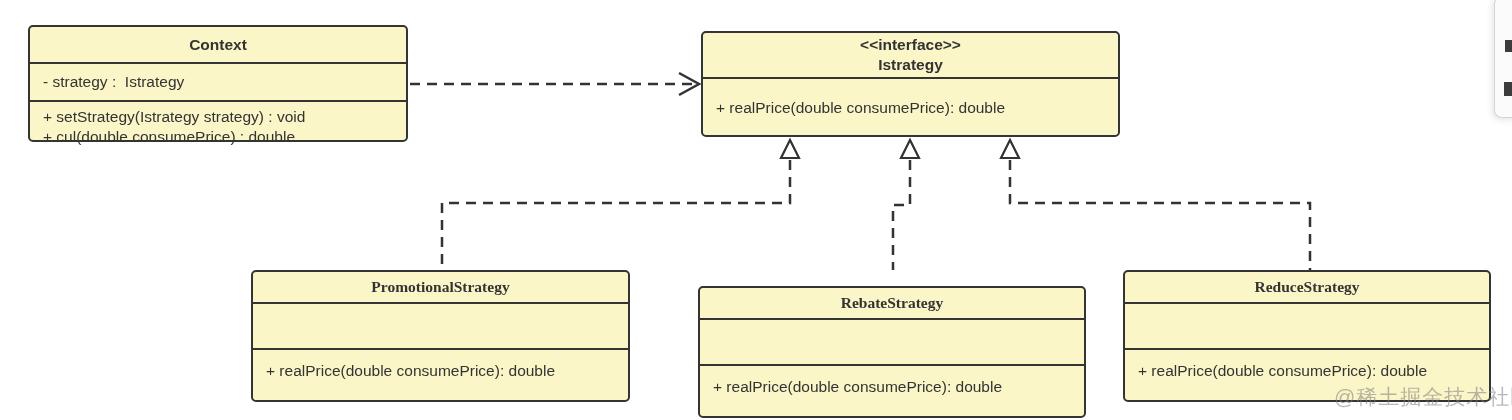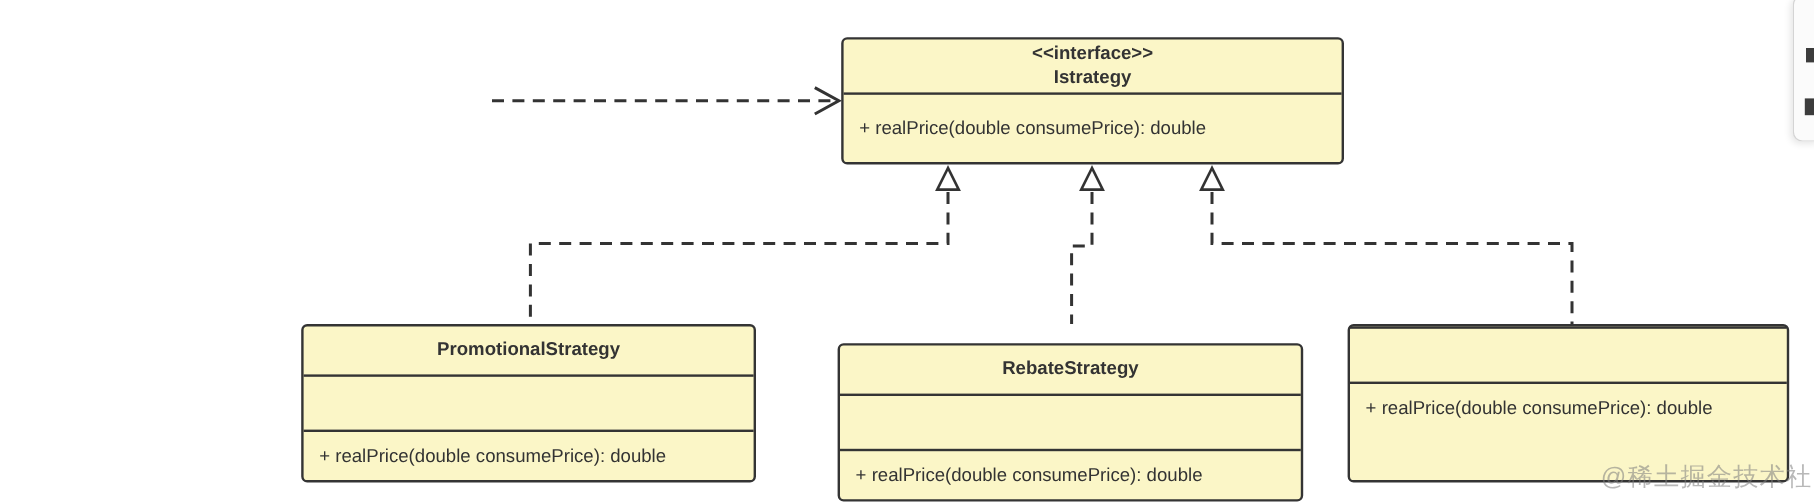--- a/index.html
+++ b/index.html
@@ -38,21 +38,21 @@
   .pre{white-space:pre;}
   .methods-list{padding-top:5px;line-height:20px;}
   
   .ctx-title{height:35px;}
   .ctx-attrs{height:38px;}
   .ctx-methods{height:42px;}
   
   .if-title{height:44px;}
   .if-methods{height:60px;}
   
-  .cs-title{height:40px;}
+  .cs-title{height:30px;font-family:Liberation Serif, serif;}
   .cs-empty{height:46px;}
   .cs-methods{height:43px;}
   .watermark{
     position:absolute;
     left:1334px;top:383px;
     font-size:21px;
     letter-spacing:1px;
     color:rgba(125,125,125,0.55);
     z-index:5;
     white-space:nowrap;
@@ -98,20 +98,30 @@
       <path d="M910 140 L901 158 L919 158 Z" fill="#ffffff" stroke="#333333" stroke-width="2.2"></path>
       <path d="M910 160 V205 H893 V270" fill="none" stroke="#333333" stroke-width="2.5" stroke-dasharray="10 7"></path>
     </g>
 
     <g>
       <path d="M1010 140 L1001 158 L1019 158 Z" fill="#ffffff" stroke="#333333" stroke-width="2.2"></path>
       <path d="M1010 160 V203 H1310 V270" fill="none" stroke="#333333" stroke-width="2.5" stroke-dasharray="10 7"></path>
     </g>
   </svg>
 
+  <div class="uml-box" style="left:28px;top:25px;width:380px;height:117px;">
+    <div class="uml-title ctx-title">Context</div>
+    <div class="uml-section ctx-attrs row-center">
+      <span class="pre">- strategy :  Istrategy</span>
+    </div>
+    <div class="uml-section ctx-methods methods-list">
+      <div class="pre">+ setStrategy(Istrategy strategy) : void</div>
+      <div class="pre">+ cul(double consumePrice) : double</div>
+    </div>
+  </div>
 
   <div class="uml-box" style="left:701px;top:31px;width:419px;height:106px;">
     <div class="uml-title if-title">
       <div class="stack">
         <div>&lt;&lt;interface&gt;&gt;</div>
         <div>Istrategy</div>
       </div>
     </div>
     <div class="uml-section if-methods row-center">
       <span class="pre">+ realPrice(double consumePrice): double</span>
@@ -128,20 +138,21 @@
 
   <div class="uml-box" style="left:698px;top:286px;width:388px;height:132px;">
     <div class="uml-title cs-title">RebateStrategy</div>
     <div class="uml-section cs-empty"></div>
     <div class="uml-section cs-methods row-center">
       <span class="pre">+ realPrice(double consumePrice): double</span>
     </div>
   </div>
 
   <div class="uml-box" style="left:1123px;top:270px;width:368px;height:132px;">
+    <div class="uml-title cs-title">ReduceStrategy</div>
     <div class="uml-section cs-empty"></div>
     <div class="uml-section cs-methods row-center">
       <span class="pre">+ realPrice(double consumePrice): double</span>
     </div>
   </div>
 
   <div class="edge-panel"></div>
   <div class="edge-icon one"></div>
   <div class="edge-icon two"></div>
 

